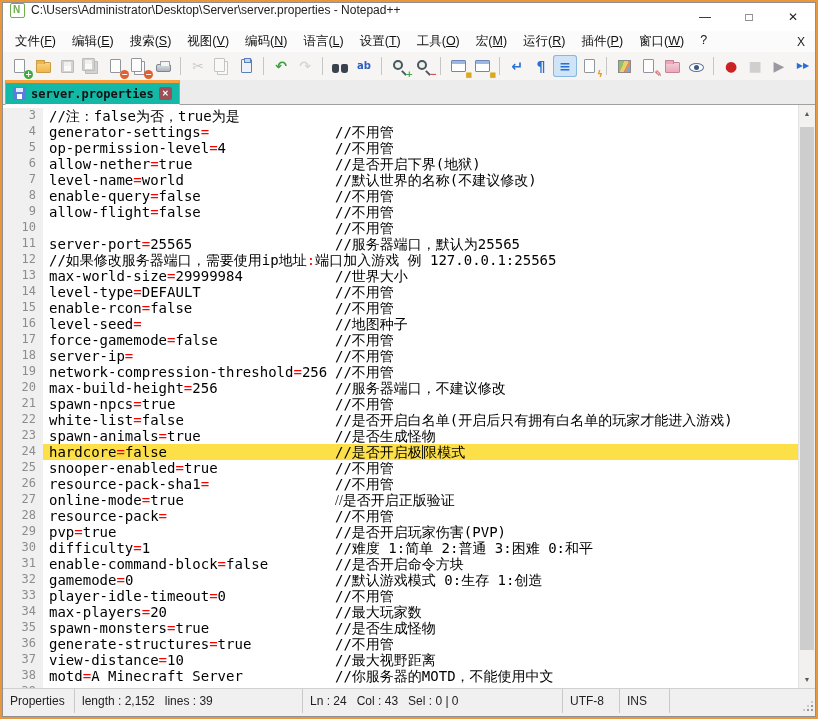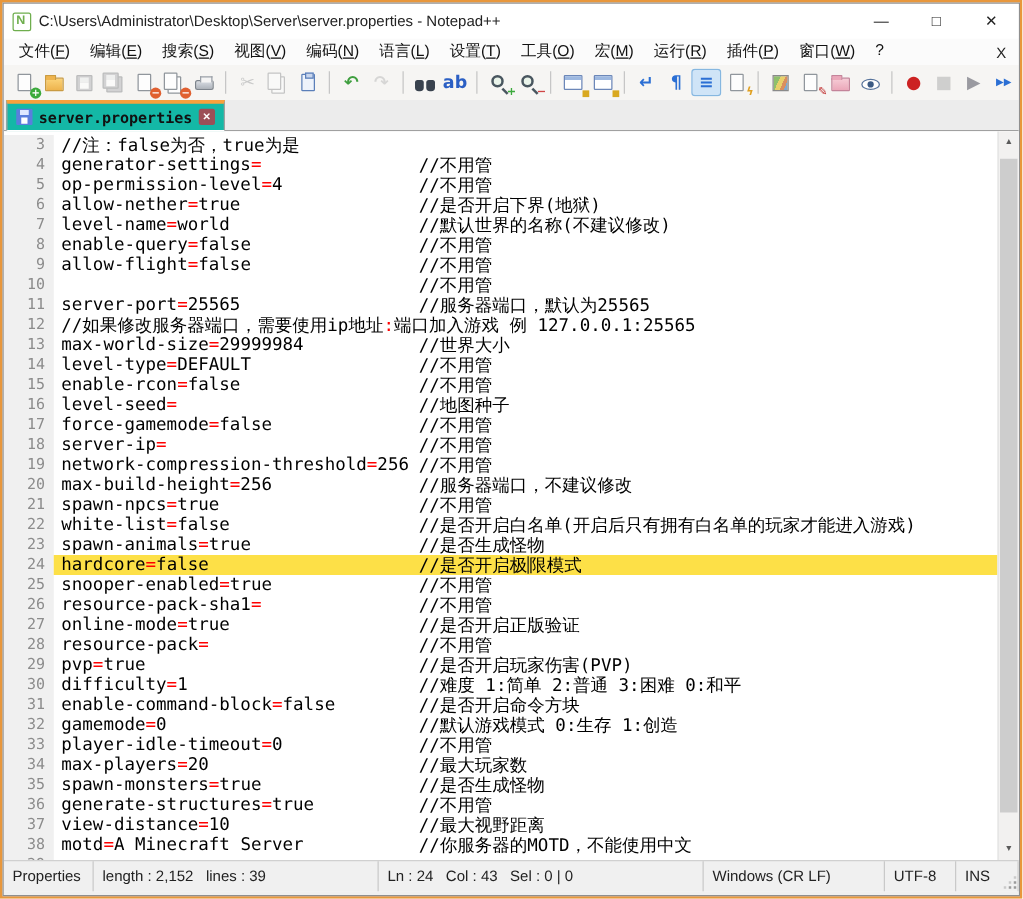--- a/index.html
+++ b/index.html
@@ -1,21 +1,21 @@
 <!DOCTYPE html>
 <html><head>
 <meta charset="utf-8">
 <style>
   * { margin:0; padding:0; box-sizing:border-box; }
   html,body { width:818px; height:719px; background:#fff; font-family:"Liberation Sans",sans-serif; }
   .frame { width:818px; height:719px; border:2px solid #e8973c; background:#fff; position:relative; }
   .window { width:100%; height:100%; border:1px solid #8f8f8f; display:flex; flex-direction:column; overflow:hidden; }
 
   
-  .titlebar { height:28px; background:#fff; display:flex; align-items:center; padding-left:7px; flex:0 0 28px; }
+  .titlebar { height:28px; background:#fff; display:flex; padding-left:7px; flex:0 0 28px; }
   .app-icon { width:15px; height:15px; border:1px solid #6fae4e; background:#fff; position:relative; margin-right:6px; border-radius:2px; }
   .app-icon::after { content:"N"; position:absolute; left:2px; top:0px; font:bold 10px "Liberation Sans",sans-serif; color:#6fae4e; }
   .title-text { font-size:12px; color:#222; white-space:nowrap; }
   .win-controls { margin-left:auto; display:flex; height:100%; }
   .win-btn { width:44px; height:100%; display:flex; align-items:center; justify-content:center; font-size:12px; color:#222; cursor:default; }
 
   
   .menubar { height:21px; background:#fbfbfb; display:flex; align-items:center; padding-left:4px; flex:0 0 21px; font-size:12.5px; color:#111; }
   .menu-item { padding:2px 8px; white-space:nowrap; }
   .menu-doc-close { margin-left:auto; padding:0 10px; font-size:12px; color:#222; }
@@ -164,21 +164,21 @@
           <span class="glyph" style="color: rgb(63, 159, 63);">↶</span>
         </span>
         <span class="tbtn dis">
           <span class="glyph" style="color: rgb(184, 184, 184);">↷</span>
         </span>
         <span class="tsep"></span>
         <span class="tbtn">
           <i class="sh sh-binoc"></i>
         </span>
         <span class="tbtn">
-          <span class="glyph" style="color: rgb(43, 95, 196); font-size: 14px;">ab</span>
+          <span class="glyph" style="color: rgb(43, 95, 196); font-size: 10px;">ab</span>
         </span>
         <span class="tsep"></span>
         <span class="tbtn">
           <i class="sh sh-mag"></i>
           <span class="bdg" style="color: rgb(60, 170, 60);">+</span>
         </span>
         <span class="tbtn">
           <i class="sh sh-mag"></i>
           <span class="bdg" style="color: rgb(208, 69, 69);">−</span>
         </span>
@@ -262,21 +262,21 @@
           <div class="erow"><span class="lnum">17</span><span class="ltext"><span class="lcode"><span class="tk">force-gamemode</span><span class="eq">=</span><span class="tk">false</span></span><span class="lcmt" style="left: 292px;">//不用管</span></span></div>
           <div class="erow"><span class="lnum">18</span><span class="ltext"><span class="lcode"><span class="tk">server-ip</span><span class="eq">=</span><span class="tk"></span></span><span class="lcmt" style="left: 292px;">//不用管</span></span></div>
           <div class="erow"><span class="lnum">19</span><span class="ltext"><span class="lcode"><span class="tk">network-compression-threshold</span><span class="eq">=</span><span class="tk">256</span></span><span class="lcmt" style="left: 292px;">//不用管</span></span></div>
           <div class="erow"><span class="lnum">20</span><span class="ltext"><span class="lcode"><span class="tk">max-build-height</span><span class="eq">=</span><span class="tk">256</span></span><span class="lcmt" style="left: 292px;">//服务器端口，不建议修改</span></span></div>
           <div class="erow"><span class="lnum">21</span><span class="ltext"><span class="lcode"><span class="tk">spawn-npcs</span><span class="eq">=</span><span class="tk">true</span></span><span class="lcmt" style="left: 292px;">//不用管</span></span></div>
           <div class="erow"><span class="lnum">22</span><span class="ltext"><span class="lcode"><span class="tk">white-list</span><span class="eq">=</span><span class="tk">false</span></span><span class="lcmt" style="left: 292px;">//是否开启白名单(开启后只有拥有白名单的玩家才能进入游戏)</span></span></div>
           <div class="erow"><span class="lnum">23</span><span class="ltext"><span class="lcode"><span class="tk">spawn-animals</span><span class="eq">=</span><span class="tk">true</span></span><span class="lcmt" style="left: 292px;">//是否生成怪物</span></span></div>
           <div class="erow cur"><span class="lnum">24</span><span class="ltext"><span class="lcode"><span class="tk">hardcore</span><span class="eq">=</span><span class="tk">false</span></span><span class="lcmt" style="left: 292px;">//是否开启极<span class="caret"></span>限模式</span></span></div>
           <div class="erow"><span class="lnum">25</span><span class="ltext"><span class="lcode"><span class="tk">snooper-enabled</span><span class="eq">=</span><span class="tk">true</span></span><span class="lcmt" style="left: 292px;">//不用管</span></span></div>
           <div class="erow"><span class="lnum">26</span><span class="ltext"><span class="lcode"><span class="tk">resource-pack-sha1</span><span class="eq">=</span><span class="tk"></span></span><span class="lcmt" style="left: 292px;">//不用管</span></span></div>
-          <div class="erow"><span class="lnum">27</span><span class="ltext"><span class="lcode"><span class="tk">online-mode</span><span class="eq">=</span><span class="tk">true</span></span><span class="lcmt" style="left: 292px;">//是否开启正版验证</span></span></div>
+          <div class="erow"><span class="lnum">27</span><span class="ltext"><span class="lcode"><span class="tk">online-mode</span><span class="eq">=</span><span class="tk">true</span></span><span class="lcmt" style="left: 292px; font-family: Liberation Serif, serif;">//是否开启正版验证</span></span></div>
           <div class="erow"><span class="lnum">28</span><span class="ltext"><span class="lcode"><span class="tk">resource-pack</span><span class="eq">=</span><span class="tk"></span></span><span class="lcmt" style="left: 292px;">//不用管</span></span></div>
           <div class="erow"><span class="lnum">29</span><span class="ltext"><span class="lcode"><span class="tk">pvp</span><span class="eq">=</span><span class="tk">true</span></span><span class="lcmt" style="left: 292px;">//是否开启玩家伤害(PVP)</span></span></div>
           <div class="erow"><span class="lnum">30</span><span class="ltext"><span class="lcode"><span class="tk">difficulty</span><span class="eq">=</span><span class="tk">1</span></span><span class="lcmt" style="left: 292px;">//难度 1:简单 2:普通 3:困难 0:和平</span></span></div>
           <div class="erow"><span class="lnum">31</span><span class="ltext"><span class="lcode"><span class="tk">enable-command-block</span><span class="eq">=</span><span class="tk">false</span></span><span class="lcmt" style="left: 292px;">//是否开启命令方块</span></span></div>
           <div class="erow"><span class="lnum">32</span><span class="ltext"><span class="lcode"><span class="tk">gamemode</span><span class="eq">=</span><span class="tk">0</span></span><span class="lcmt" style="left: 292px;">//默认游戏模式 0:生存 1:创造</span></span></div>
           <div class="erow"><span class="lnum">33</span><span class="ltext"><span class="lcode"><span class="tk">player-idle-timeout</span><span class="eq">=</span><span class="tk">0</span></span><span class="lcmt" style="left: 292px;">//不用管</span></span></div>
           <div class="erow"><span class="lnum">34</span><span class="ltext"><span class="lcode"><span class="tk">max-players</span><span class="eq">=</span><span class="tk">20</span></span><span class="lcmt" style="left: 292px;">//最大玩家数</span></span></div>
           <div class="erow"><span class="lnum">35</span><span class="ltext"><span class="lcode"><span class="tk">spawn-monsters</span><span class="eq">=</span><span class="tk">true</span></span><span class="lcmt" style="left: 292px;">//是否生成怪物</span></span></div>
           <div class="erow"><span class="lnum">36</span><span class="ltext"><span class="lcode"><span class="tk">generate-structures</span><span class="eq">=</span><span class="tk">true</span></span><span class="lcmt" style="left: 292px;">//不用管</span></span></div>
           <div class="erow"><span class="lnum">37</span><span class="ltext"><span class="lcode"><span class="tk">view-distance</span><span class="eq">=</span><span class="tk">10</span></span><span class="lcmt" style="left: 292px;">//最大视野距离</span></span></div>
@@ -287,21 +287,20 @@
       <div class="sb-arrow sb-up">▲</div>
       <div class="sb-thumb"></div>
       <div class="sb-arrow sb-down">▼</div>
     </div>
   </div>
 
   <div class="statusbar" id="statusbar">
     <span class="scell" style="width: 72px; flex: 0 0 72px;">Properties</span>
         <span class="scell" style="width: 228px; flex: 0 0 228px;">length : 2,152   lines : 39</span>
         <span class="scell" style="width: 260px; flex: 0 0 260px;">Ln : 24   Col : 43   Sel : 0 | 0</span>
-        <span class="scell" style="width: 145px; flex: 0 0 145px;">Windows (CR LF)</span>
         <span class="scell" style="width: 57px; flex: 0 0 57px;">UTF-8</span>
         <span class="scell" style="width: 50px; flex: 0 0 50px;">INS</span>
         <span class="grip"></span>
   </div>
   <div class="bottom-fill"></div>
 
 </div>
 </div>
 
 </body></html>

